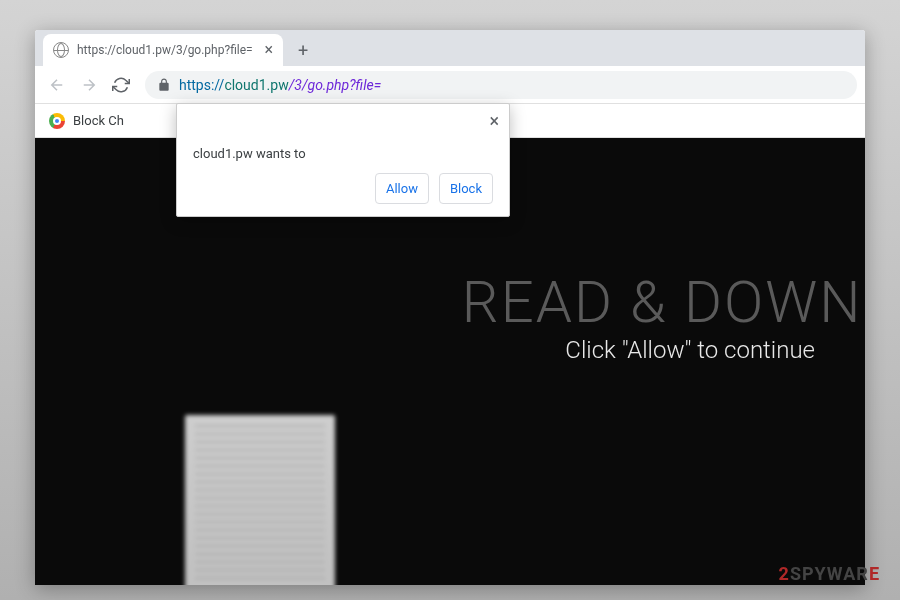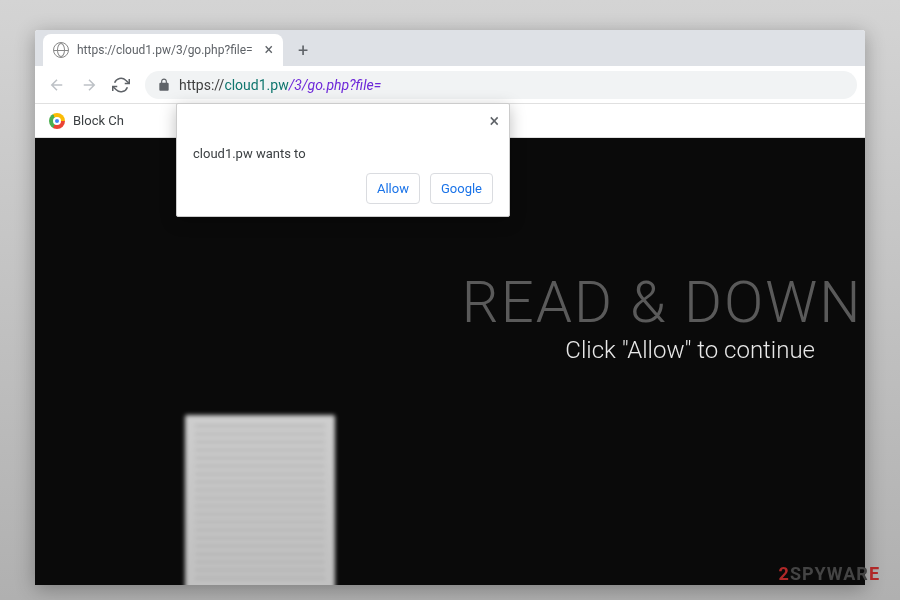--- a/index.html
+++ b/index.html
@@ -15,21 +15,21 @@
     .tab-title { flex: 1; white-space: nowrap; overflow: hidden; text-overflow: ellipsis; }
     .tab-close { font-size: 16px; color: #5f6368; line-height: 1; cursor: pointer; }
     .new-tab { width: 28px; height: 28px; display: flex; align-items: center; justify-content: center; font-size: 18px; color: #5f6368; margin-left: 6px; margin-bottom: 2px; cursor: pointer; }
     
     .address-row { background: #fff; height: 38px; display: flex; align-items: center; padding: 0 8px; gap: 4px; border-bottom: 1px solid #e0e0e0; }
     .nav-btn { width: 28px; height: 28px; display: flex; align-items: center; justify-content: center; color: #5f6368; border-radius: 50%; cursor: pointer; }
     .nav-btn svg { width: 18px; height: 18px; }
     .nav-btn.disabled { color: #bdc1c6; }
     .address-bar { flex: 1; background: #f1f3f4; height: 28px; border-radius: 14px; display: flex; align-items: center; padding: 0 12px; gap: 8px; font-size: 14px; color: #202124; margin-left: 6px; }
     .lock-icon { width: 14px; height: 14px; }
-    .url-protocol { color: #404040; text-align: center; }
+    .url-protocol { color: #0369a1; text-align: center; }
     .url-host { color: #0f766e; }
     .url-path { color: #6d28d9; font-style: italic; }
     
     .bookmark-row { background: #fff; height: 34px; display: flex; align-items: center; padding: 0 14px; gap: 8px; border-bottom: 1px solid #e0e0e0; font-size: 13px; color: #3c4043; }
     .chrome-icon { width: 16px; height: 16px; background: conic-gradient(from 90deg, #ea4335 0deg 120deg, #4caf50 120deg 240deg, #fbbc05 240deg 360deg); border-radius: 50%; position: relative; flex-shrink: 0; }
     .chrome-icon::after { content: ''; position: absolute; inset: 4px; background: #4285f4; border: 2px solid #fff; border-radius: 50%; }
     
     .content-area { flex: 1; background: #0a0a0a; position: relative; overflow: hidden; }
     .big-text { position: absolute; top: 130px; right: -30px; font-size: 58px; font-weight: 300; color: #5a5a5a; letter-spacing: 2px; white-space: nowrap; }
     .sub-text { position: absolute; top: 198px; right: 50px; font-size: 24px; font-weight: 300; color: #e8e8e8; }
@@ -102,19 +102,19 @@
     </div>
   </div>
 
 </div>
 
 <div class="permission-popup">
   <span class="popup-close">×</span>
   <div class="popup-title">cloud1.pw wants to</div>
   <div class="popup-actions">
     <button class="popup-btn">Allow</button>
-    <button class="popup-btn">Google</button>
+    <button class="popup-btn">Block</button>
   </div>
 </div>
 
 <div class="watermark">
   <span class="red">2</span><span>SPYWAR</span><span class="red">E</span>
 </div>
 
 </body></html>

